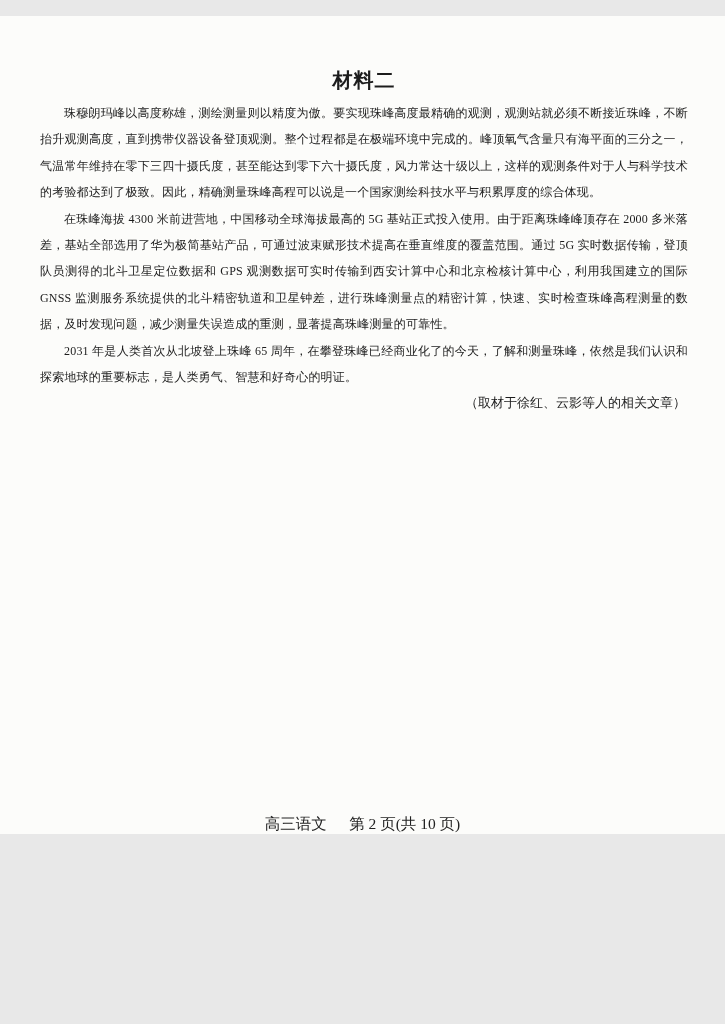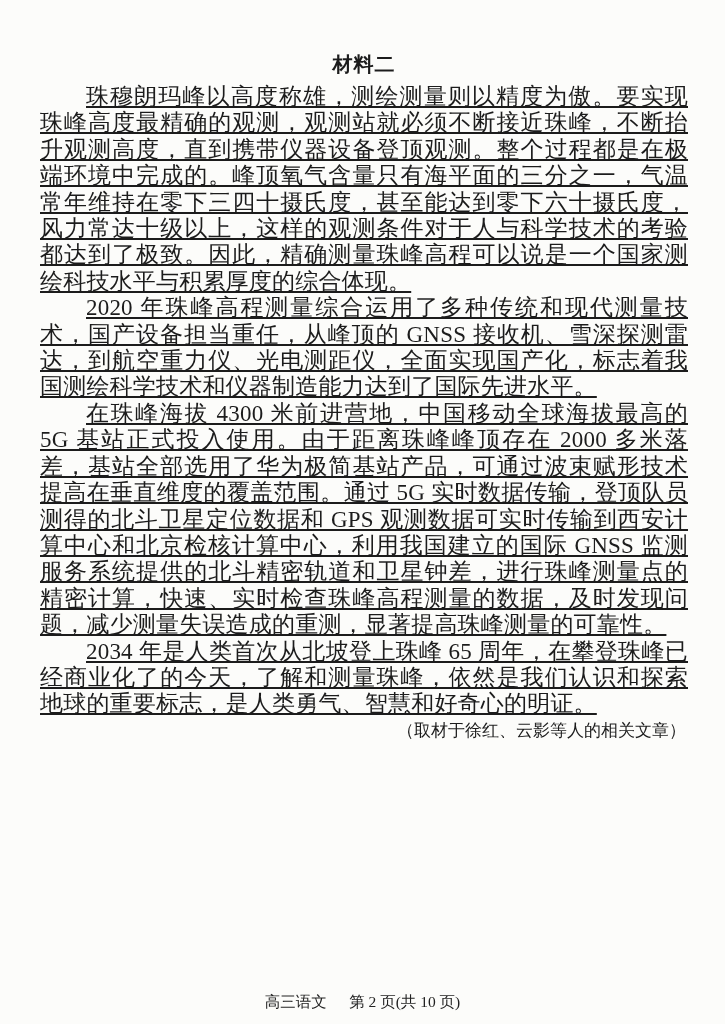--- a/index.html
+++ b/index.html
@@ -3,22 +3,22 @@
 <meta charset="utf-8">
 <style>
   html, body {
     margin: 0;
     padding: 0;
     background: #e8e8e8;
   }
   .page {
     position: relative;
     width: 725px;
-    height: 1024px;
-    margin: 0 auto;
+    height: 818px;
+    margin: 16px auto;
     background: #fcfcfa;
     color: #1c1c1c;
     font-family: "Liberation Serif", "DejaVu Serif", serif;
     overflow: hidden;
     box-sizing: border-box;
   }
   .content {
     padding: 50px 37px 0 40px;
   }
   .doc-title {
@@ -26,59 +26,57 @@
     text-align: center;
     font-size: 20px;
     font-weight: bold;
     line-height: 28px;
     letter-spacing: 1px;
   }
   .doc-body p {
     margin: 0;
     text-indent: 2em;
     text-align: justify;
-    font-size: 23px;
+    font-size: 12px;
     line-height: 26.4px;
     letter-spacing: 0.2px;
-    text-decoration: underline;
   }
   .attribution {
     margin: 0;
     text-align: right;
-    font-size: 17px;
+    font-size: 13px;
     line-height: 26.4px;
     padding-right: 2px;
   }
   .page-footer {
     position: absolute;
     left: 0;
-    bottom: 12px;
+    bottom: 0;
     width: 100%;
     text-align: center;
     font-size: 15.5px;
     line-height: 20px;
     color: #222;
   }
   .page-footer .footer-page {
     margin-left: 1.2em;
   }
 </style>
 </head>
 <body>
 
 <div class="page">
   <div class="content">
 
     <h1 class="doc-title">材料二</h1>
 
     <div class="doc-body">
       <p>珠穆朗玛峰以高度称雄，测绘测量则以精度为傲。要实现珠峰高度最精确的观测，观测站就必须不断接近珠峰，不断抬升观测高度，直到携带仪器设备登顶观测。整个过程都是在极端环境中完成的。峰顶氧气含量只有海平面的三分之一，气温常年维持在零下三四十摄氏度，甚至能达到零下六十摄氏度，风力常达十级以上，这样的观测条件对于人与科学技术的考验都达到了极致。因此，精确测量珠峰高程可以说是一个国家测绘科技水平与积累厚度的综合体现。</p>
-      <p>2020 年珠峰高程测量综合运用了多种传统和现代测量技术，国产设备担当重任，从峰顶的 GNSS 接收机、雪深探测雷达，到航空重力仪、光电测距仪，全面实现国产化，标志着我国测绘科学技术和仪器制造能力达到了国际先进水平。</p>
       <p>在珠峰海拔 4300 米前进营地，中国移动全球海拔最高的 5G 基站正式投入使用。由于距离珠峰峰顶存在 2000 多米落差，基站全部选用了华为极简基站产品，可通过波束赋形技术提高在垂直维度的覆盖范围。通过 5G 实时数据传输，登顶队员测得的北斗卫星定位数据和 GPS 观测数据可实时传输到西安计算中心和北京检核计算中心，利用我国建立的国际 GNSS 监测服务系统提供的北斗精密轨道和卫星钟差，进行珠峰测量点的精密计算，快速、实时检查珠峰高程测量的数据，及时发现问题，减少测量失误造成的重测，显著提高珠峰测量的可靠性。</p>
-      <p>2034 年是人类首次从北坡登上珠峰 65 周年，在攀登珠峰已经商业化了的今天，了解和测量珠峰，依然是我们认识和探索地球的重要标志，是人类勇气、智慧和好奇心的明证。</p>
+      <p>2031 年是人类首次从北坡登上珠峰 65 周年，在攀登珠峰已经商业化了的今天，了解和测量珠峰，依然是我们认识和探索地球的重要标志，是人类勇气、智慧和好奇心的明证。</p>
     </div>
 
     <p class="attribution">（取材于徐红、云影等人的相关文章）</p>
 
   </div>
 
   <div class="page-footer">
     <span class="footer-subject">高三语文</span>
     <span class="footer-page">第 2 页(共 10 页)</span>
   </div>

